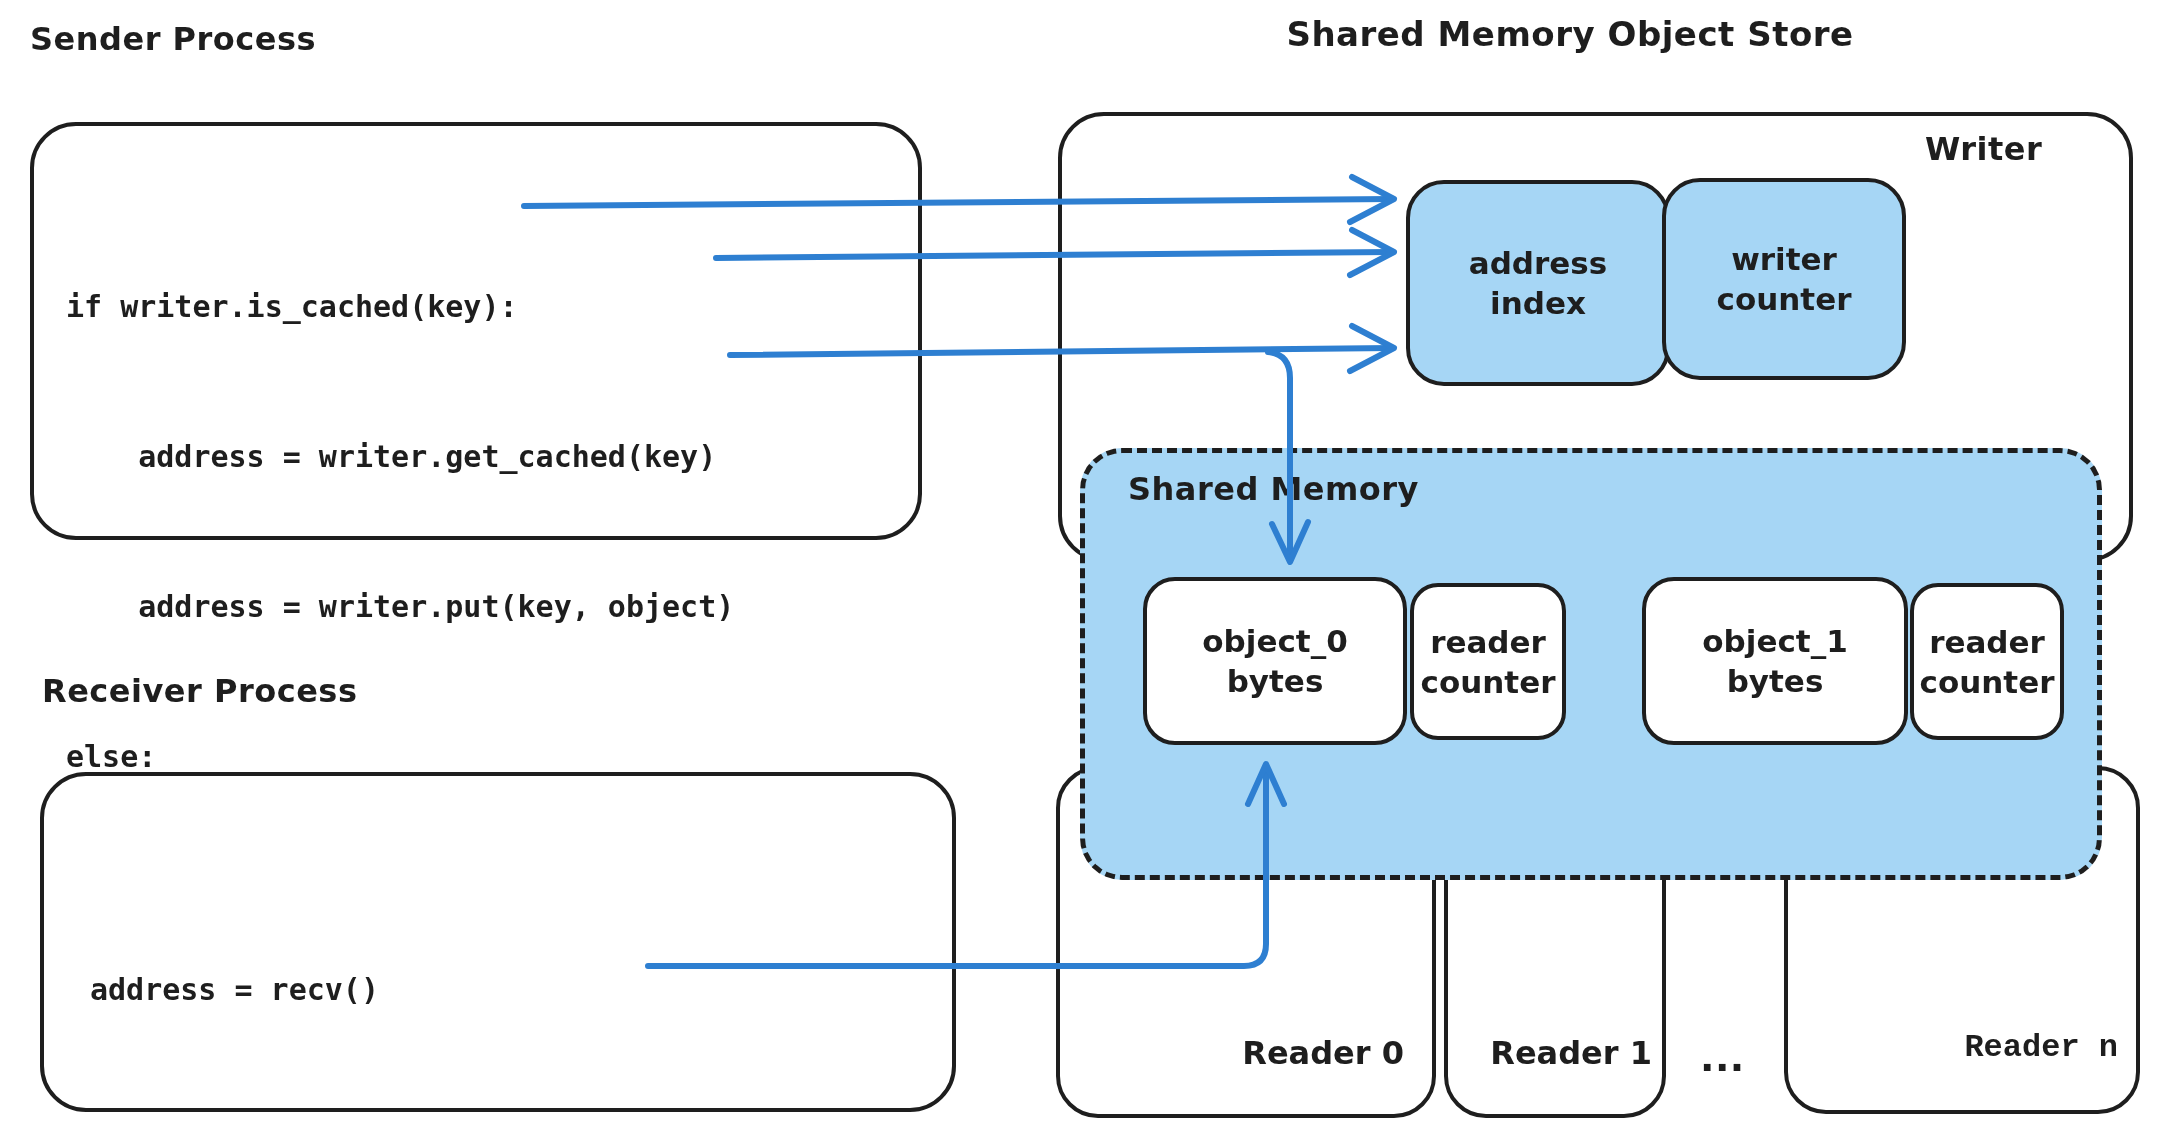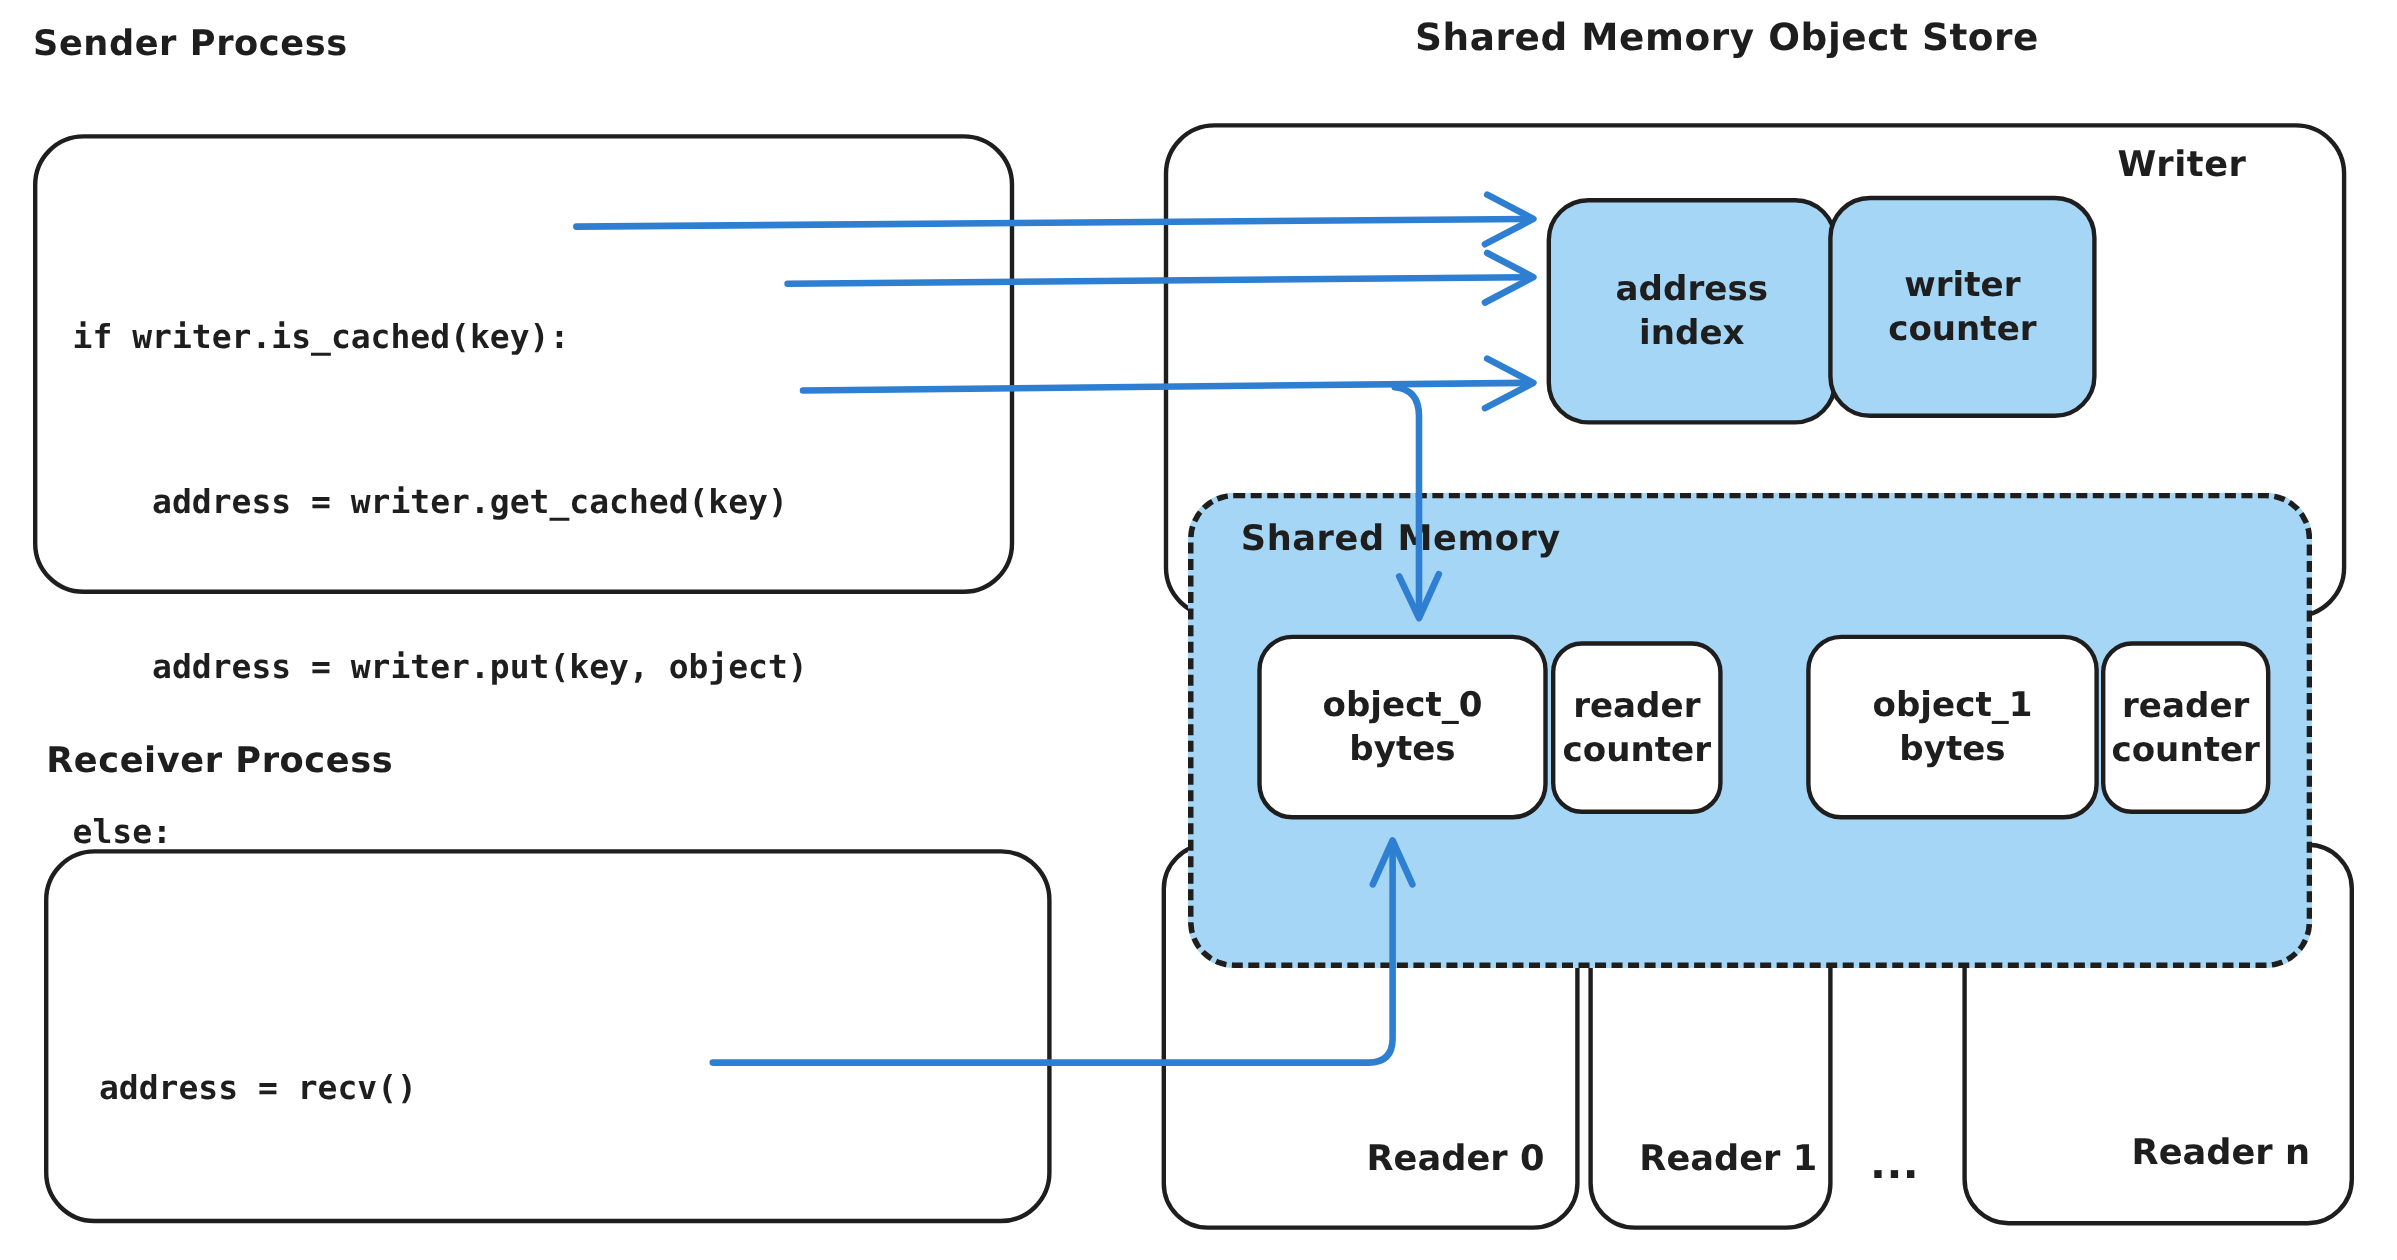--- a/index.html
+++ b/index.html
@@ -71,21 +71,21 @@
 
   <div class="abs diagram-title hand" style="left:1050px;top:14px;width:1040px;">Shared Memory Object Store</div>
 
   <div class="reader-box" style="left:1056px;top:766px;width:380px;height:352px;">
     <div class="reader-label" style="right:28px;bottom:42px;">Reader 0</div>
   </div>
   <div class="reader-box" style="left:1444px;top:766px;width:222px;height:352px;">
     <div class="reader-label" style="right:10px;bottom:42px;">Reader 1</div>
   </div>
   <div class="reader-box" style="left:1784px;top:766px;width:356px;height:348px;">
-    <div class="reader-label" style="right:36px;bottom:44px;">Reader n</div>
+    <div class="reader-label" style="right:18px;bottom:44px;font-family:Liberation Mono, monospace;">Reader n</div>
   </div>
   <div class="abs hand" style="left:1700px;top:1036px;font-size:38px;z-index:1;">...</div>
 
   <div class="outline-box" style="left:1058px;top:112px;width:1075px;height:450px;z-index:1;"></div>
   <div class="abs section-label hand top-label" style="left:1925px;top:130px;">Writer</div>
 
   <div class="cell blue inner" style="left:1406px;top:180px;width:264px;height:206px;">
     <span>address index</span>
   </div>
   <div class="cell blue inner" style="left:1662px;top:178px;width:244px;height:202px;">

